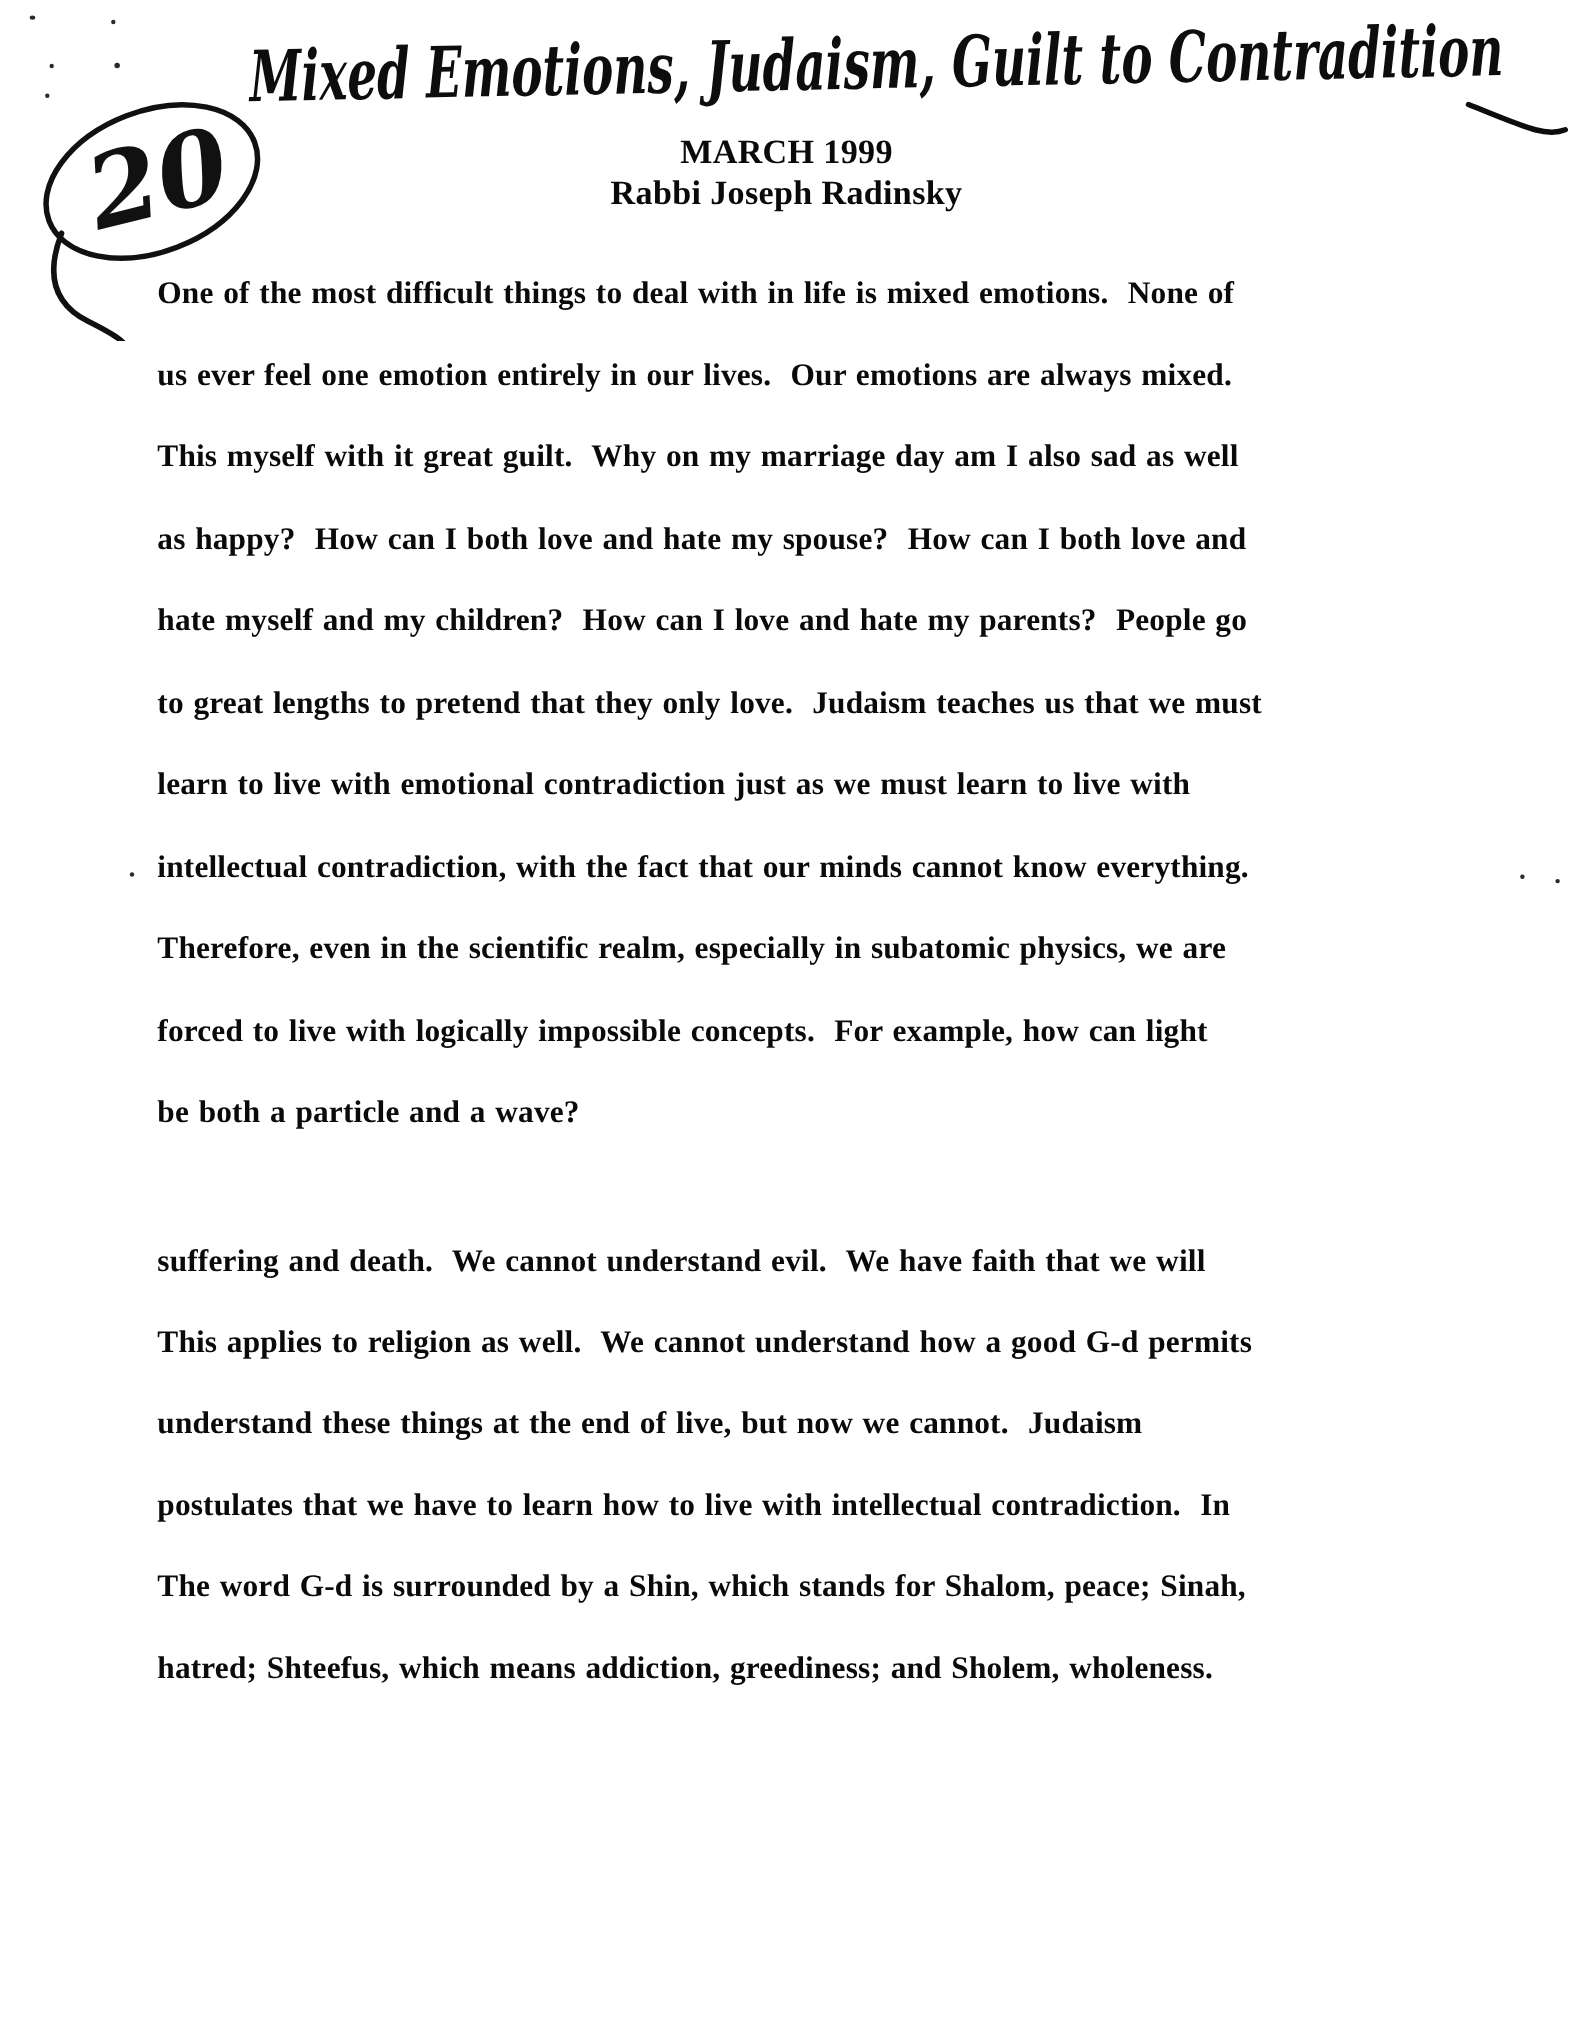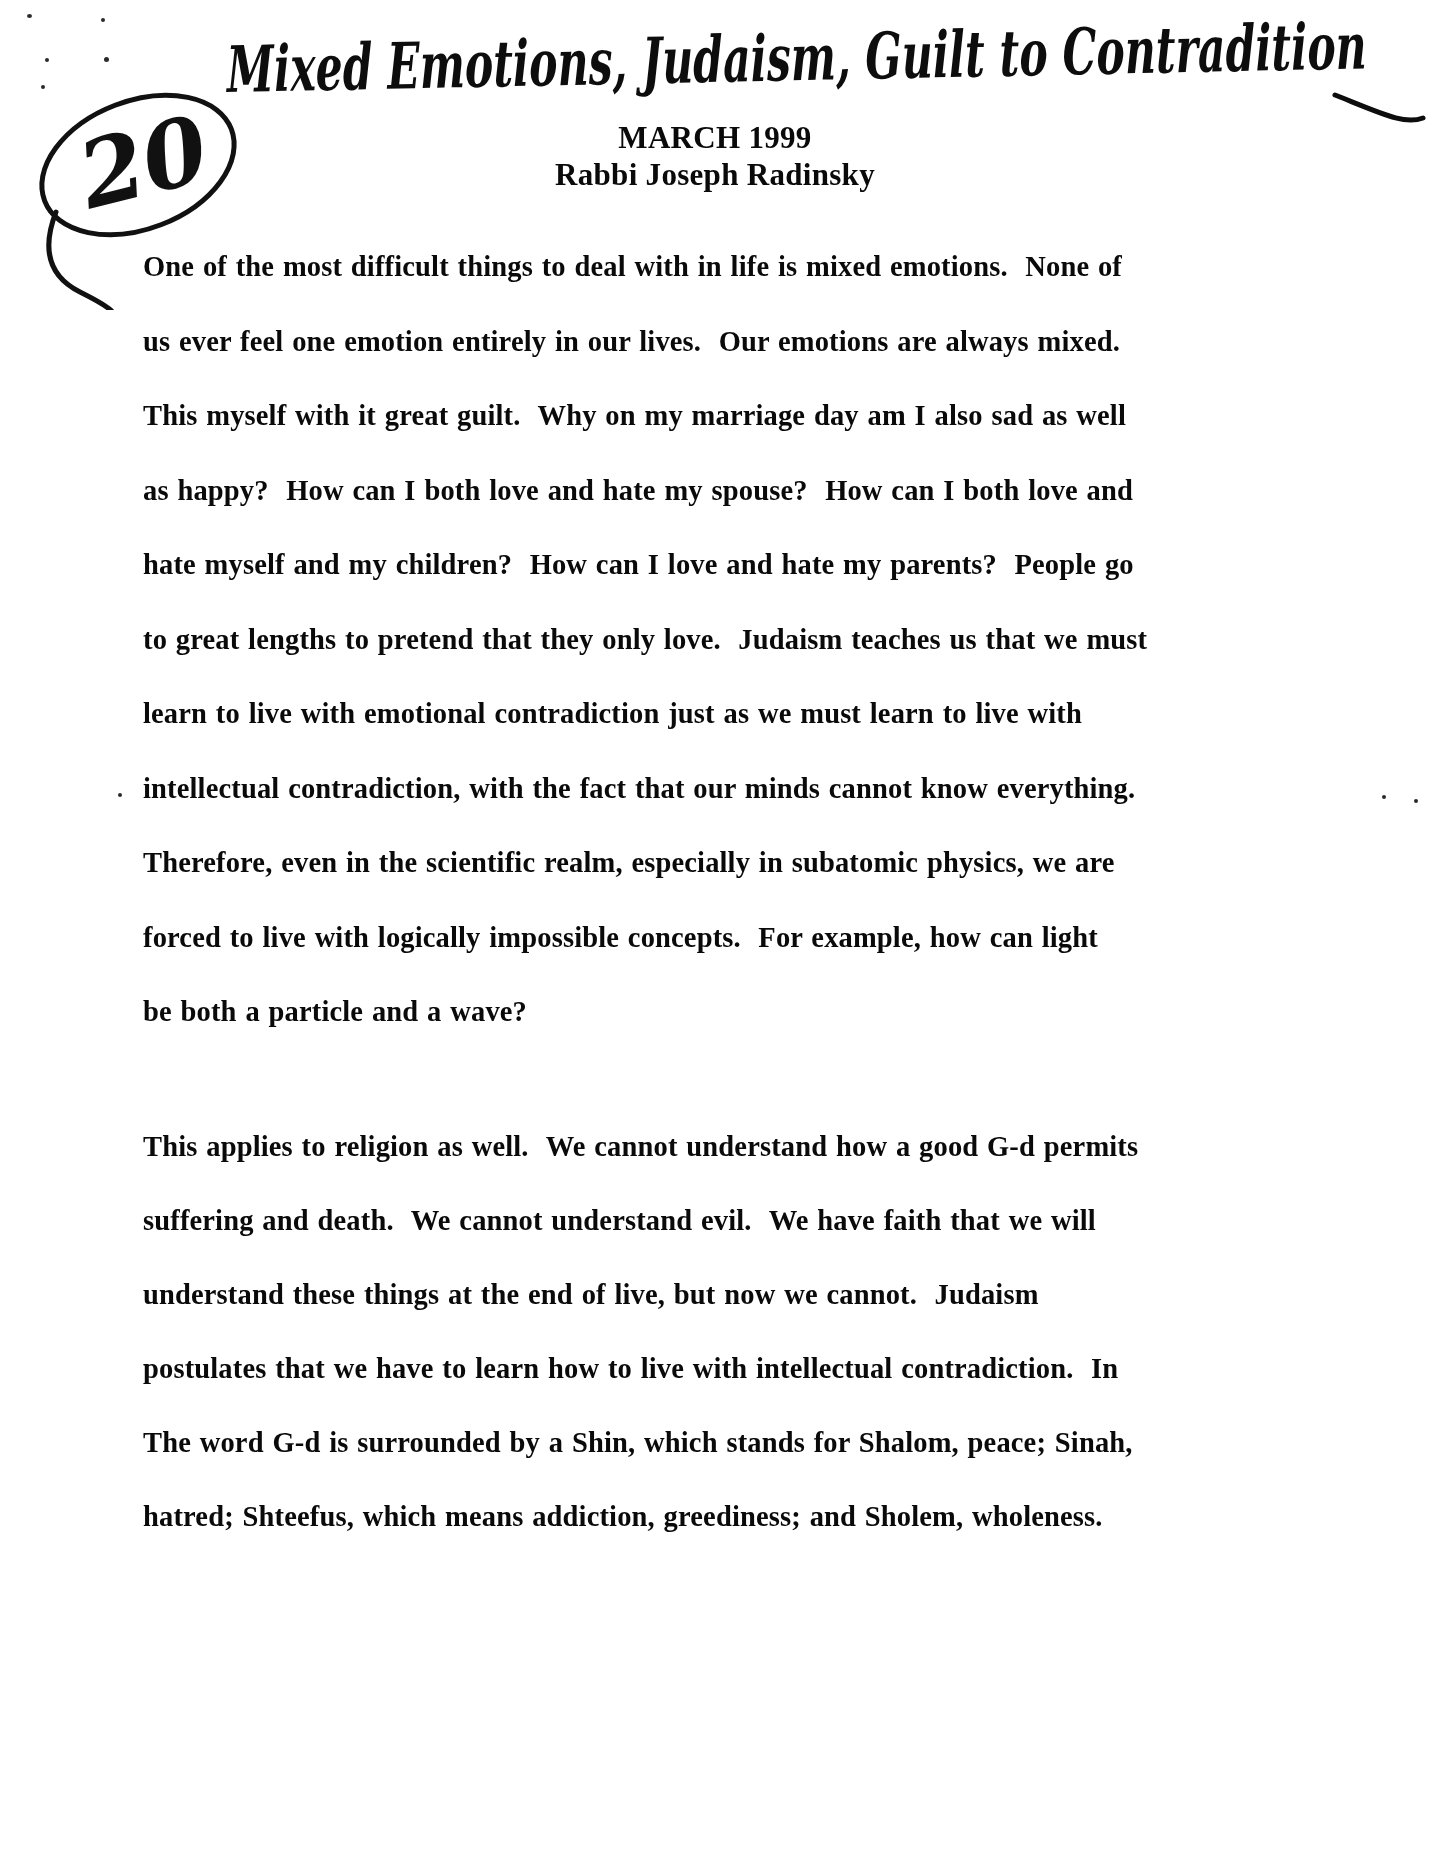--- a/index.html
+++ b/index.html
@@ -132,21 +132,21 @@
     <div class="t-line">hate myself and my children?  How can I love and hate my parents?  People go</div>
     <div class="t-line">to great lengths to pretend that they only love.  Judaism teaches us that we must</div>
     <div class="t-line">learn to live with emotional contradiction just as we must learn to live with</div>
     <div class="t-line">intellectual contradiction, with the fact that our minds cannot know everything.</div>
     <div class="t-line">Therefore, even in the scientific realm, especially in subatomic physics, we are</div>
     <div class="t-line">forced to live with logically impossible concepts.  For example, how can light</div>
     <div class="t-line">be both a particle and a wave?</div>
   </div>
 
   <div class="para para-2">
+    <div class="t-line">suffering and death.  We cannot understand evil.  We have faith that we will</div>
     <div class="t-line">This applies to religion as well.  We cannot understand how a good G-d permits</div>
-    <div class="t-line">suffering and death.  We cannot understand evil.  We have faith that we will</div>
     <div class="t-line">understand these things at the end of live, but now we cannot.  Judaism</div>
     <div class="t-line">postulates that we have to learn how to live with intellectual contradiction.  In</div>
     <div class="t-line">The word G-d is surrounded by a Shin, which stands for Shalom, peace; Sinah,</div>
     <div class="t-line">hatred; Shteefus, which means addiction, greediness; and Sholem, wholeness.</div>
   </div>
 
 </div>
 
 </body></html>

